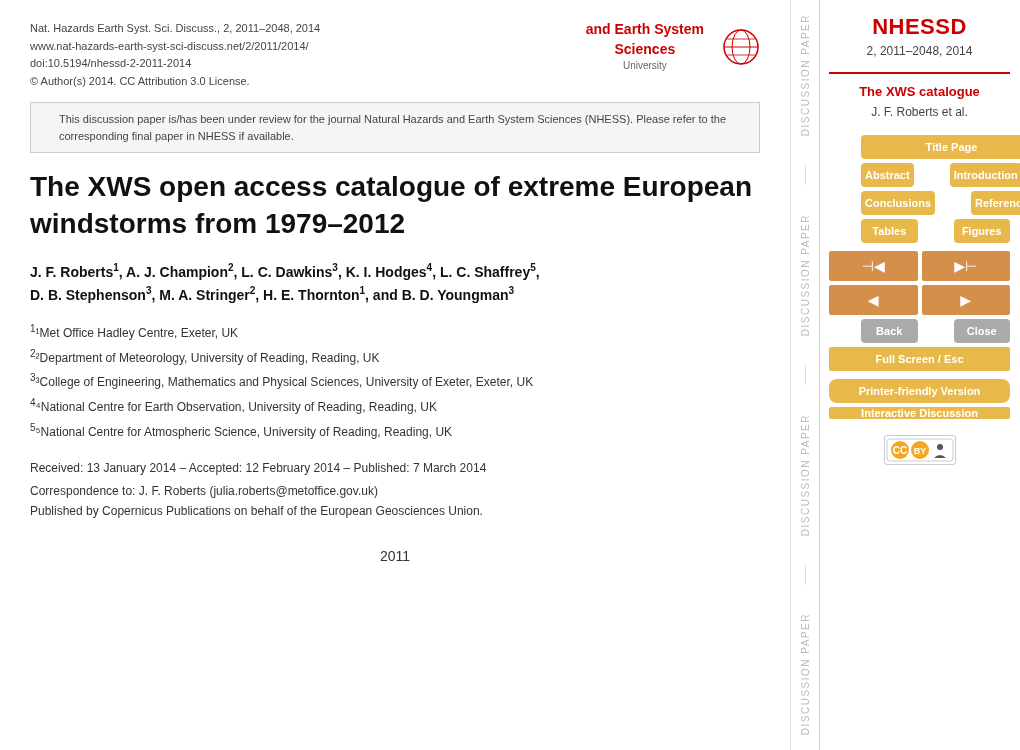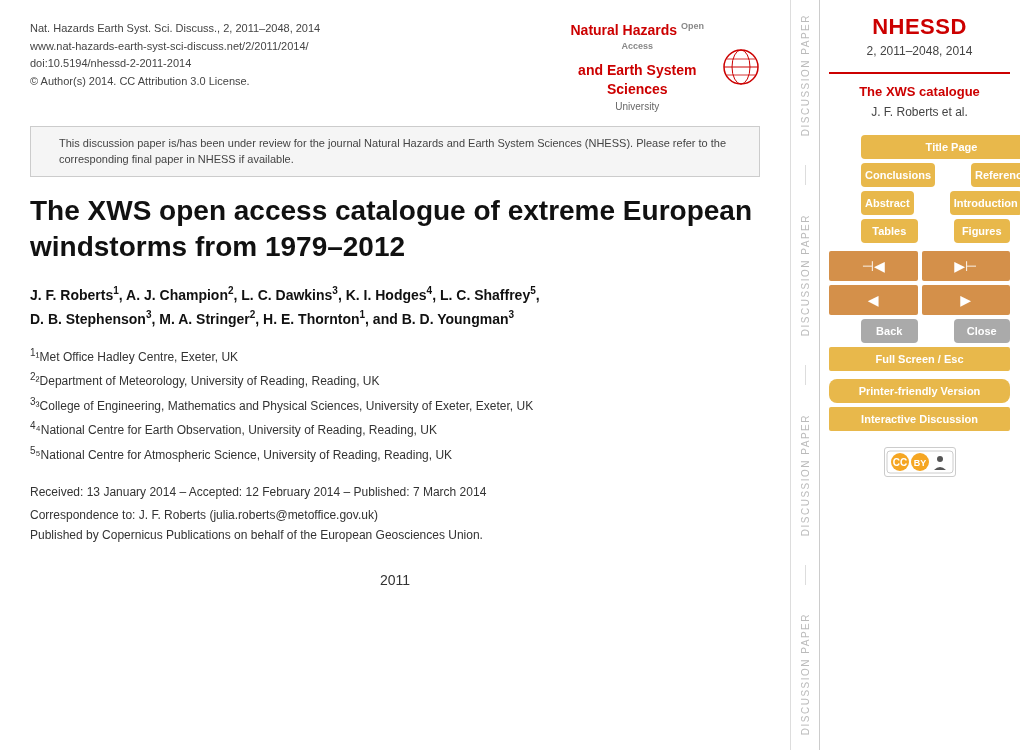--- a/index.html
+++ b/index.html
@@ -272,21 +272,20 @@
       cursor: pointer;
       border-radius: 8px;
       margin-bottom: 4px;
       width: 100%;
     }
 
     .interactive-btn {
       background: #e8b84b;
       color: #fff;
       border: none;
-      padding: 6px;
       font-size: 11px;
       font-weight: bold;
       text-align: center;
       cursor: pointer;
       border-radius: 2px;
       margin-bottom: 12px;
       width: 100%;
     }
 
     .cc-badge {
@@ -321,24 +320,20 @@
 
   <div class="header-meta">
     <div class="header-meta-left">
       <div>Nat. Hazards Earth Syst. Sci. Discuss., 2, 2011–2048, 2014</div>
       <div>www.nat-hazards-earth-syst-sci-discuss.net/2/2011/2014/</div>
       <div>doi:10.5194/nhessd-2-2011-2014</div>
       <div>© Author(s) 2014. CC Attribution 3.0 License.</div>
     </div>
     <div class="journal-logo-container">
       <div class="journal-logo">
-        <div>
-          <span>Natural Hazards</span>
-          <span class="open-access-badge" style="font-size:9px; color:#888; vertical-align:super;"> Open<br>Access</span>
-        </div>
         <div>and Earth System</div>
         <div>Sciences</div>
         <div class="discussions">University</div>
       </div>
 
       <svg class="logo-icon" viewBox="0 0 38 38" xmlns="http://www.w3.org/2000/svg">
         <circle cx="19" cy="19" r="17" fill="none" stroke="#c00" stroke-width="1.5"></circle>
         <ellipse cx="19" cy="19" rx="9" ry="17" fill="none" stroke="#c00" stroke-width="1"></ellipse>
         <line x1="2" y1="19" x2="36" y2="19" stroke="#c00" stroke-width="1"></line>
         <line x1="5" y1="11" x2="33" y2="11" stroke="#c00" stroke-width="0.8"></line>
@@ -399,27 +394,27 @@
 
     <div class="sidebar-paper-title">The XWS catalogue</div>
 
     <div class="sidebar-authors">J. F. Roberts et al.</div>
 
     <div style="margin-bottom:4px;">
       <button class="nav-btn full-width" style="width:100%; background:#e8b84b;">Title Page</button>
     </div>
 
     <div class="nav-grid">
+      <button class="nav-btn">Abstract</button>
+      <button class="nav-btn">Introduction</button>
+    </div>
+
+    <div class="nav-grid">
       <button class="nav-btn">Conclusions</button>
       <button class="nav-btn">References</button>
-    </div>
-
-    <div class="nav-grid">
-      <button class="nav-btn">Abstract</button>
-      <button class="nav-btn">Introduction</button>
     </div>
 
     <div class="nav-grid" style="margin-bottom:8px;">
       <button class="nav-btn">Tables</button>
       <button class="nav-btn">Figures</button>
     </div>
 
     <div class="nav-arrow-grid">
       <button class="arrow-btn">⊣◀</button>
       <button class="arrow-btn">▶⊢</button>

